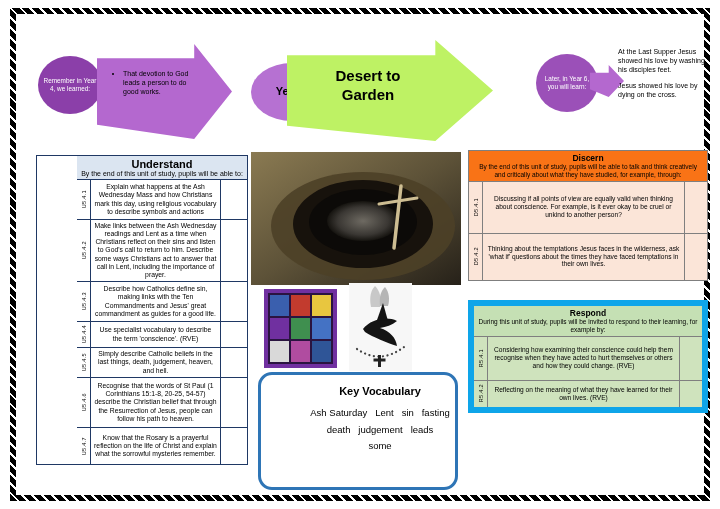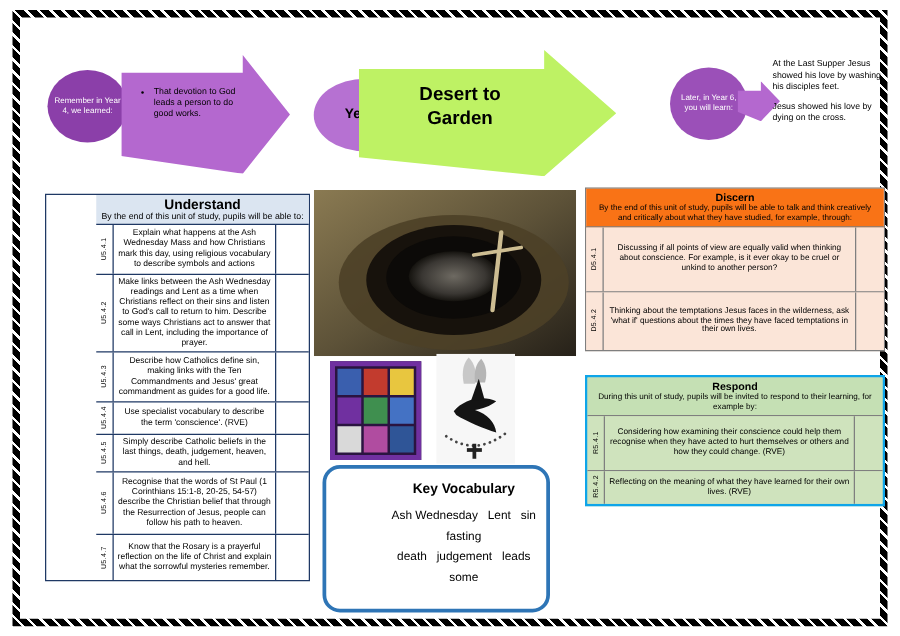--- a/index.html
+++ b/index.html
@@ -54,31 +54,31 @@
   .d-table { left:468px; top:150px; width:240px; border:1px solid #7f7f7f; background:#fbe5d8; }
   .d-table .tbl-header { background:#f97316; border-bottom:1px solid #7f7f7f; }
   .d-table .tbl-title { font-size:8.5px; }
   .d-table .tbl-sub { font-size:6.5px; line-height:1.2; }
   .d-table .t-row { border-bottom:1px solid #7f7f7f; background:#fbe5d8; }
   .d-table .t-row:last-child { border-bottom:none; }
   .d-table .t-text { border-left:1px solid #7f7f7f; border-right:1px solid #7f7f7f; font-size:6.6px; }
   .d-table .t-empty { flex:0 0 22px; }
 
   
-  .r-table { left:468px; top:300px; width:240px; border:2px solid #0ea5e9; background:#cfe3bd; }
+  .r-table { left:468px; top:300px; width:240px; border:6px solid #0ea5e9; background:#cfe3bd; }
   .r-table .tbl-header { background:#c5e0b4; border-bottom:1px solid #7f7f7f; }
   .r-table .tbl-title { font-size:8.5px; }
   .r-table .tbl-sub { font-size:6.5px; line-height:1.2; }
   .r-table .t-row { border-bottom:1px solid #7f7f7f; background:#cfe3bd; }
   .r-table .t-row:last-child { border-bottom:none; }
   .r-table .t-text { border-left:1px solid #7f7f7f; border-right:1px solid #7f7f7f; font-size:6.6px; }
   .r-table .t-empty { flex:0 0 22px; }
 
   
-  .vocab { left:258px; top:372px; width:182px; height:118px; background:#fff;
+  .vocab { left:258px; top:372px; width:200px; height:118px; background:#fff;
            border:3px solid #2e75b6; border-radius:14px; text-align:center; padding-top:10px;padding-left:44px; }
   .vocab-title { font-size:11px; font-weight:bold; margin-bottom:8px; }
   .vocab-line { font-size:9.5px; line-height:1.75; white-space:pre-wrap; }
 
   
   .photo { left:251px; top:152px; width:210px; height:133px; overflow:hidden; }
   .glass { left:264px; top:289px; width:73px; height:79px; border:4px solid #7030a0;
            background:#2a1440; padding:2px; display:grid; grid-template-columns:repeat(3,1fr);
            grid-template-rows:repeat(3,1fr); gap:2px; }
   .tile:nth-child(1){background:#3a5fae} .tile:nth-child(2){background:#c23b2e}
@@ -224,21 +224,21 @@
       <path d="M14 46 C22 36 38 33 48 38 C43 42 37 44 31 45 C41 48 47 55 48 63 C38 60 24 54 16 49 Z" fill="#141414"></path>
       <path d="M28 37 L34 20 L39 38 Z" fill="#141414"></path>
       <path d="M8 66 Q31 82 55 64" fill="none" stroke="#444" stroke-width="2.2" stroke-linecap="round" stroke-dasharray="0.1 4.5"></path>
       <rect x="29" y="72" width="3" height="12" fill="#222"></rect>
       <rect x="24.5" y="75.5" width="12" height="3" fill="#222"></rect>
     </svg>
   </div>
 
   <div class="abs vocab">
     <div class="vocab-title">Key Vocabulary</div>
-    <div class="vocab-line">Ash Wednesday   Lent   sin   fasting</div>
+    <div class="vocab-line">Ash Saturday   Lent   sin   fasting</div>
     <div class="vocab-line">death   judgement   leads</div>
     <div class="vocab-line">some</div>
   </div>
 
   <div class="tbl d-table">
     <div class="tbl-header">
       <div class="tbl-title">Discern</div>
       <div class="tbl-sub">By the end of this unit of study, pupils will be able to talk and think creatively and critically about what they have studied, for example, through:</div>
     </div>
     <div class="t-row" style="min-height:52px">

